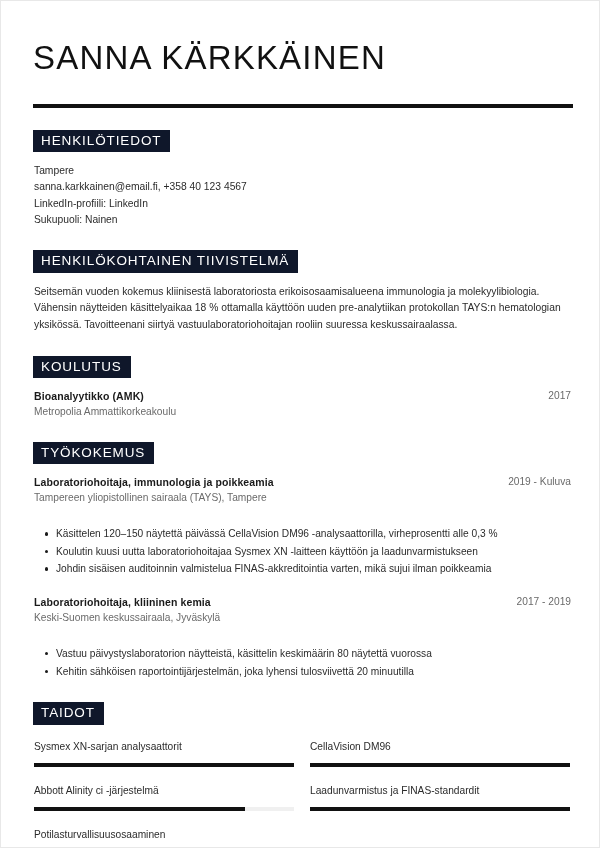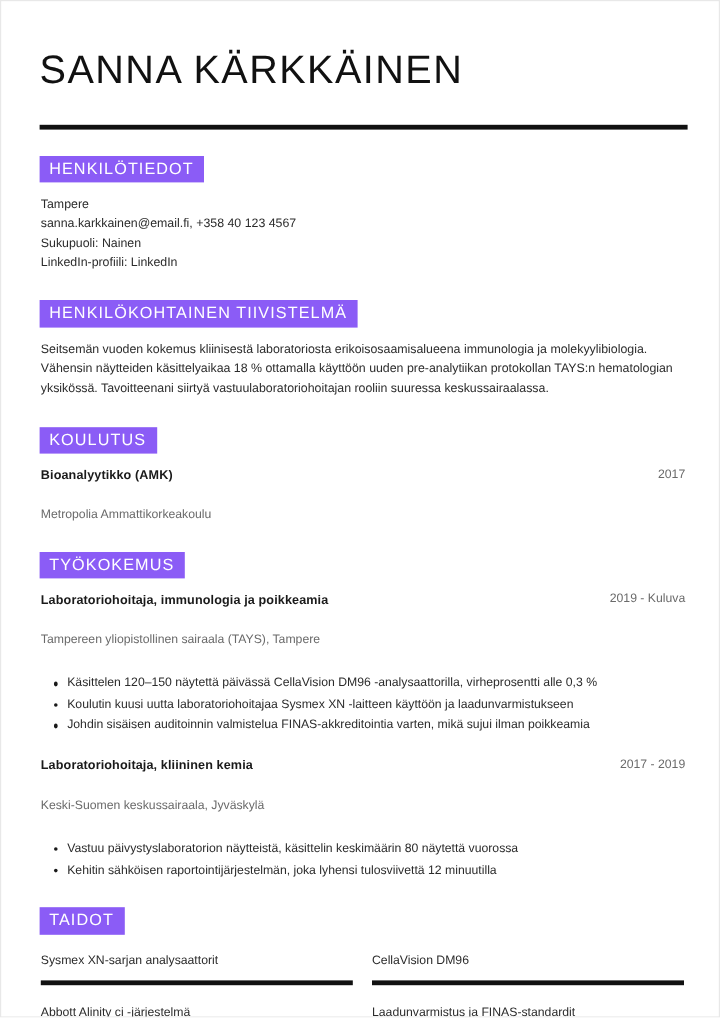--- a/index.html
+++ b/index.html
@@ -37,21 +37,21 @@
   .name-rule {
     height: 4px;
     background: #111111;
     margin: 28px 0 0 2px;
     width: 540px;
   }
 
   
   .sec-label {
     display: inline-block;
-    background: #8b5cf6;
+    background: #0f172a;
     color: #ffffff;
     font-size: 13.5px;
     letter-spacing: 0.9px;
     padding: 4px 9px 5px 8px;
     line-height: 1;
     margin-left: 2px;
   }
   .sec {
     margin-top: 22px;
   }
@@ -92,21 +92,21 @@
   }
   .entry-date {
     font-size: 10.2px;
     color: #6a6a6a;
     white-space: nowrap;
     padding-left: 14px;
   }
   .entry-sub {
     font-size: 10.2px;
     color: #6a6a6a;
-    margin-top: 20px;
+    margin-top: 2px;
     line-height: 1.5;
   }
   .bullets {
     list-style: none;
     margin: 20px 0 0 0;
     padding: 0 0 0 22px;
   }
   .bullets li {
     position: relative;
     font-size: 10.2px;
@@ -163,22 +163,22 @@
   <div class="inner">
 
     <div class="name">SANNA KÄRKKÄINEN</div>
     <div class="name-rule"></div>
 
     <div class="sec">
       <span class="sec-label">HENKILÖTIEDOT</span>
       <div class="contact-block">
         <div class="contact-line">Tampere</div>
         <div class="contact-line">sanna.karkkainen@email.fi, +358 40 123 4567</div>
+        <div class="contact-line">LinkedIn-profiili: LinkedIn</div>
         <div class="contact-line">Sukupuoli: Nainen</div>
-        <div class="contact-line">LinkedIn-profiili: LinkedIn</div>
       </div>
     </div>
 
     <div class="sec">
       <span class="sec-label">HENKILÖKOHTAINEN TIIVISTELMÄ</span>
       <div class="body-text">Seitsemän vuoden kokemus kliinisestä laboratoriosta erikoisosaamisalueena immunologia ja molekyylibiologia. Vähensin näytteiden käsittelyaikaa 18 % ottamalla käyttöön uuden pre-analytiikan protokollan TAYS:n hematologian yksikössä. Tavoitteenani siirtyä vastuulaboratoriohoitajan rooliin suuressa keskussairaalassa.</div>
     </div>
 
     <div class="sec">
       <span class="sec-label">KOULUTUS</span>
@@ -210,21 +210,21 @@
 
       
       <div class="entry spaced">
         <div class="entry-head">
           <span class="entry-title">Laboratoriohoitaja, kliininen kemia</span>
           <span class="entry-date">2017 - 2019</span>
         </div>
         <div class="entry-sub">Keski-Suomen keskussairaala, Jyväskylä</div>
         <ul class="bullets">
           <li>Vastuu päivystyslaboratorion näytteistä, käsittelin keskimäärin 80 näytettä vuorossa</li>
-          <li>Kehitin sähköisen raportointijärjestelmän, joka lyhensi tulosviivettä 12 minuutilla</li>
+          <li>Kehitin sähköisen raportointijärjestelmän, joka lyhensi tulosviivettä 20 minuutilla</li>
         </ul>
       </div>
     </div>
 
     <div class="sec">
       <span class="sec-label">TAIDOT</span>
 
       <div class="skills">
 
         <div>

